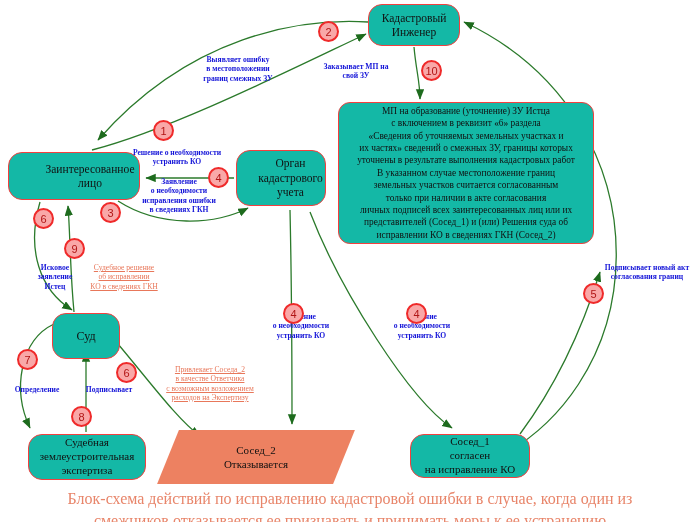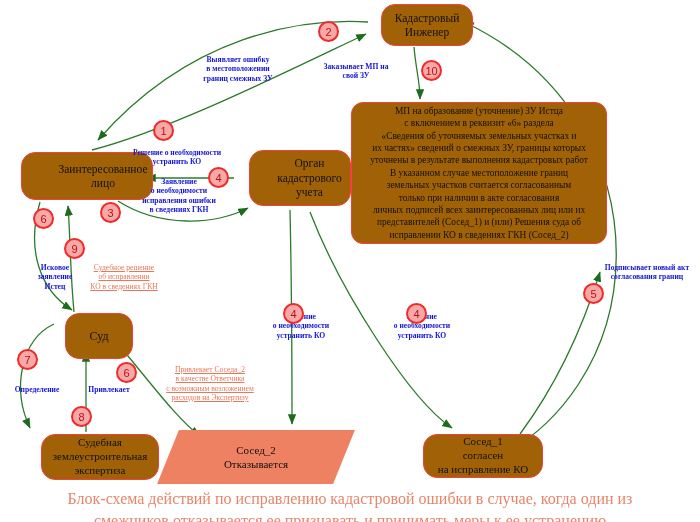--- a/index.html
+++ b/index.html
@@ -19,34 +19,33 @@
     position: absolute;
     left: 0;
     top: 0;
     width: 700px;
     height: 522px;
   }
   .node {
     position: absolute;
     border: 1.6px solid #f4403f;
     border-radius: 14px;
-    background: #a16207;
+    background: #14b8a6;
     color: #111111;
     display: flex;
     align-items: center;
     justify-content: center;
     text-align: center;
     line-height: 1.25;
     box-sizing: border-box;
     z-index: 3;
-    margin-left: 13px;
   }
   .node-text { display: block; white-space: pre-line; }
   #node-interested   { left: 8px;   top: 152px; width: 132px; height: 48px; font-size: 11.5px; padding-left: 32px; }
-  #node-cadastral    { left: 236px; top: 150px; width: 102px;  height: 56px; font-size: 11.5px; padding-left: 19px; }
+  #node-cadastral    { left: 236px; top: 150px; width: 90px;  height: 56px; font-size: 11.5px; padding-left: 19px; }
   #node-engineer     { left: 368px; top: 4px;   width: 92px;  height: 42px; font-size: 11.5px; }
   #node-court        { left: 52px;  top: 313px; width: 68px;  height: 46px; font-size: 12px; }
   #node-expertise    { left: 28px;  top: 434px; width: 118px; height: 46px; font-size: 11px; }
   #node-neighbor1    { left: 410px; top: 434px; width: 120px; height: 44px; font-size: 11px; }
   #node-mp {
     left: 338px; top: 102px; width: 256px; height: 142px;
     font-size: 9.4px; border-radius: 12px; padding: 4px 8px; line-height: 1.32;
   }
   .parallelogram {
     position: absolute;
@@ -220,21 +219,21 @@
 о необходимости
 исправления ошибки
 в сведениях ГКН</div>
       <div class="elabel blue" style="left: 28px; top: 263px; width: 54px;">Исковое
 заявление
 Истец</div>
       <div class="elabel salmon" style="left: 81px; top: 263px; width: 86px;">Судебное решение
 об исправлении
 КО в сведениях ГКН</div>
       <div class="elabel blue" style="left: 4px; top: 385px; width: 66px;">Определение</div>
-      <div class="elabel blue" style="left: 78px; top: 385px; width: 62px;">Привлекает</div>
+      <div class="elabel blue" style="left: 78px; top: 385px; width: 62px;">Подписывает</div>
       <div class="elabel salmon" style="left: 144px; top: 365px; width: 132px;">Привлекает Соседа_2
 в качестве Ответчика
 с возможным возложением
 расходов на Экспертизу</div>
       <div class="elabel blue" style="left: 262px; top: 312px; width: 78px;">Решение
 о необходимости
 устранить КО</div>
       <div class="elabel blue" style="left: 383px; top: 312px; width: 78px;">Решение
 о необходимости
 устранить КО</div>

